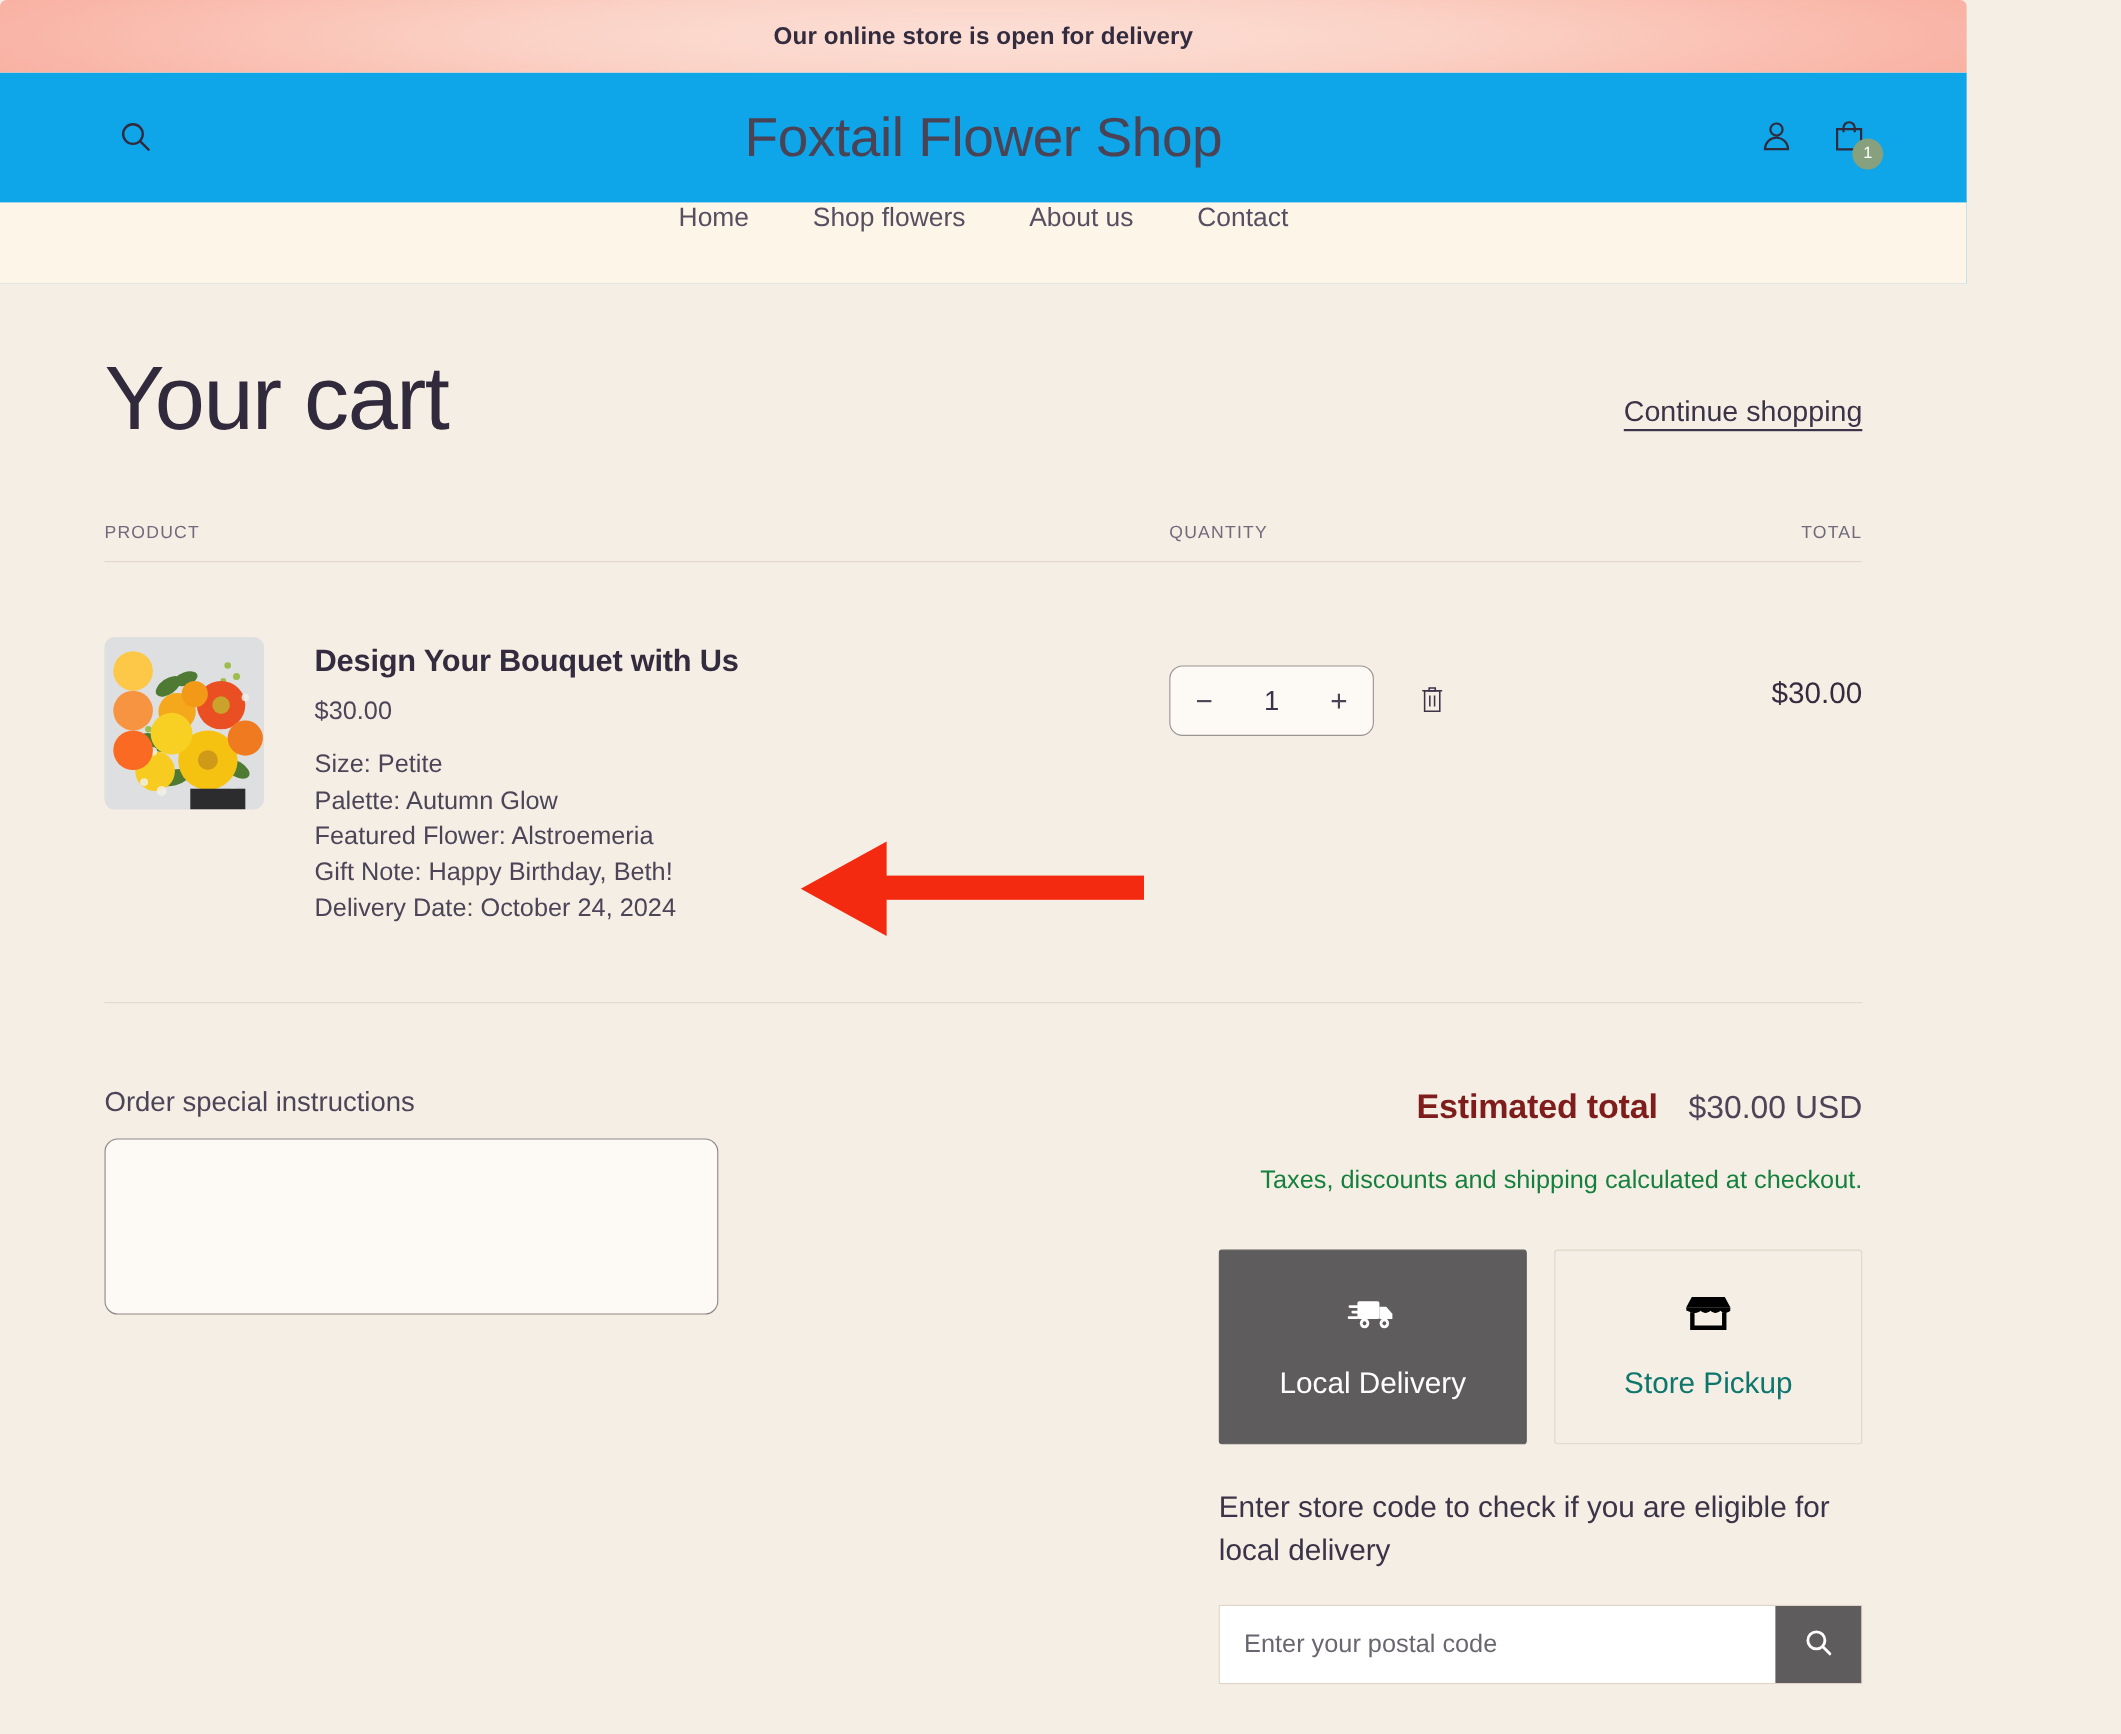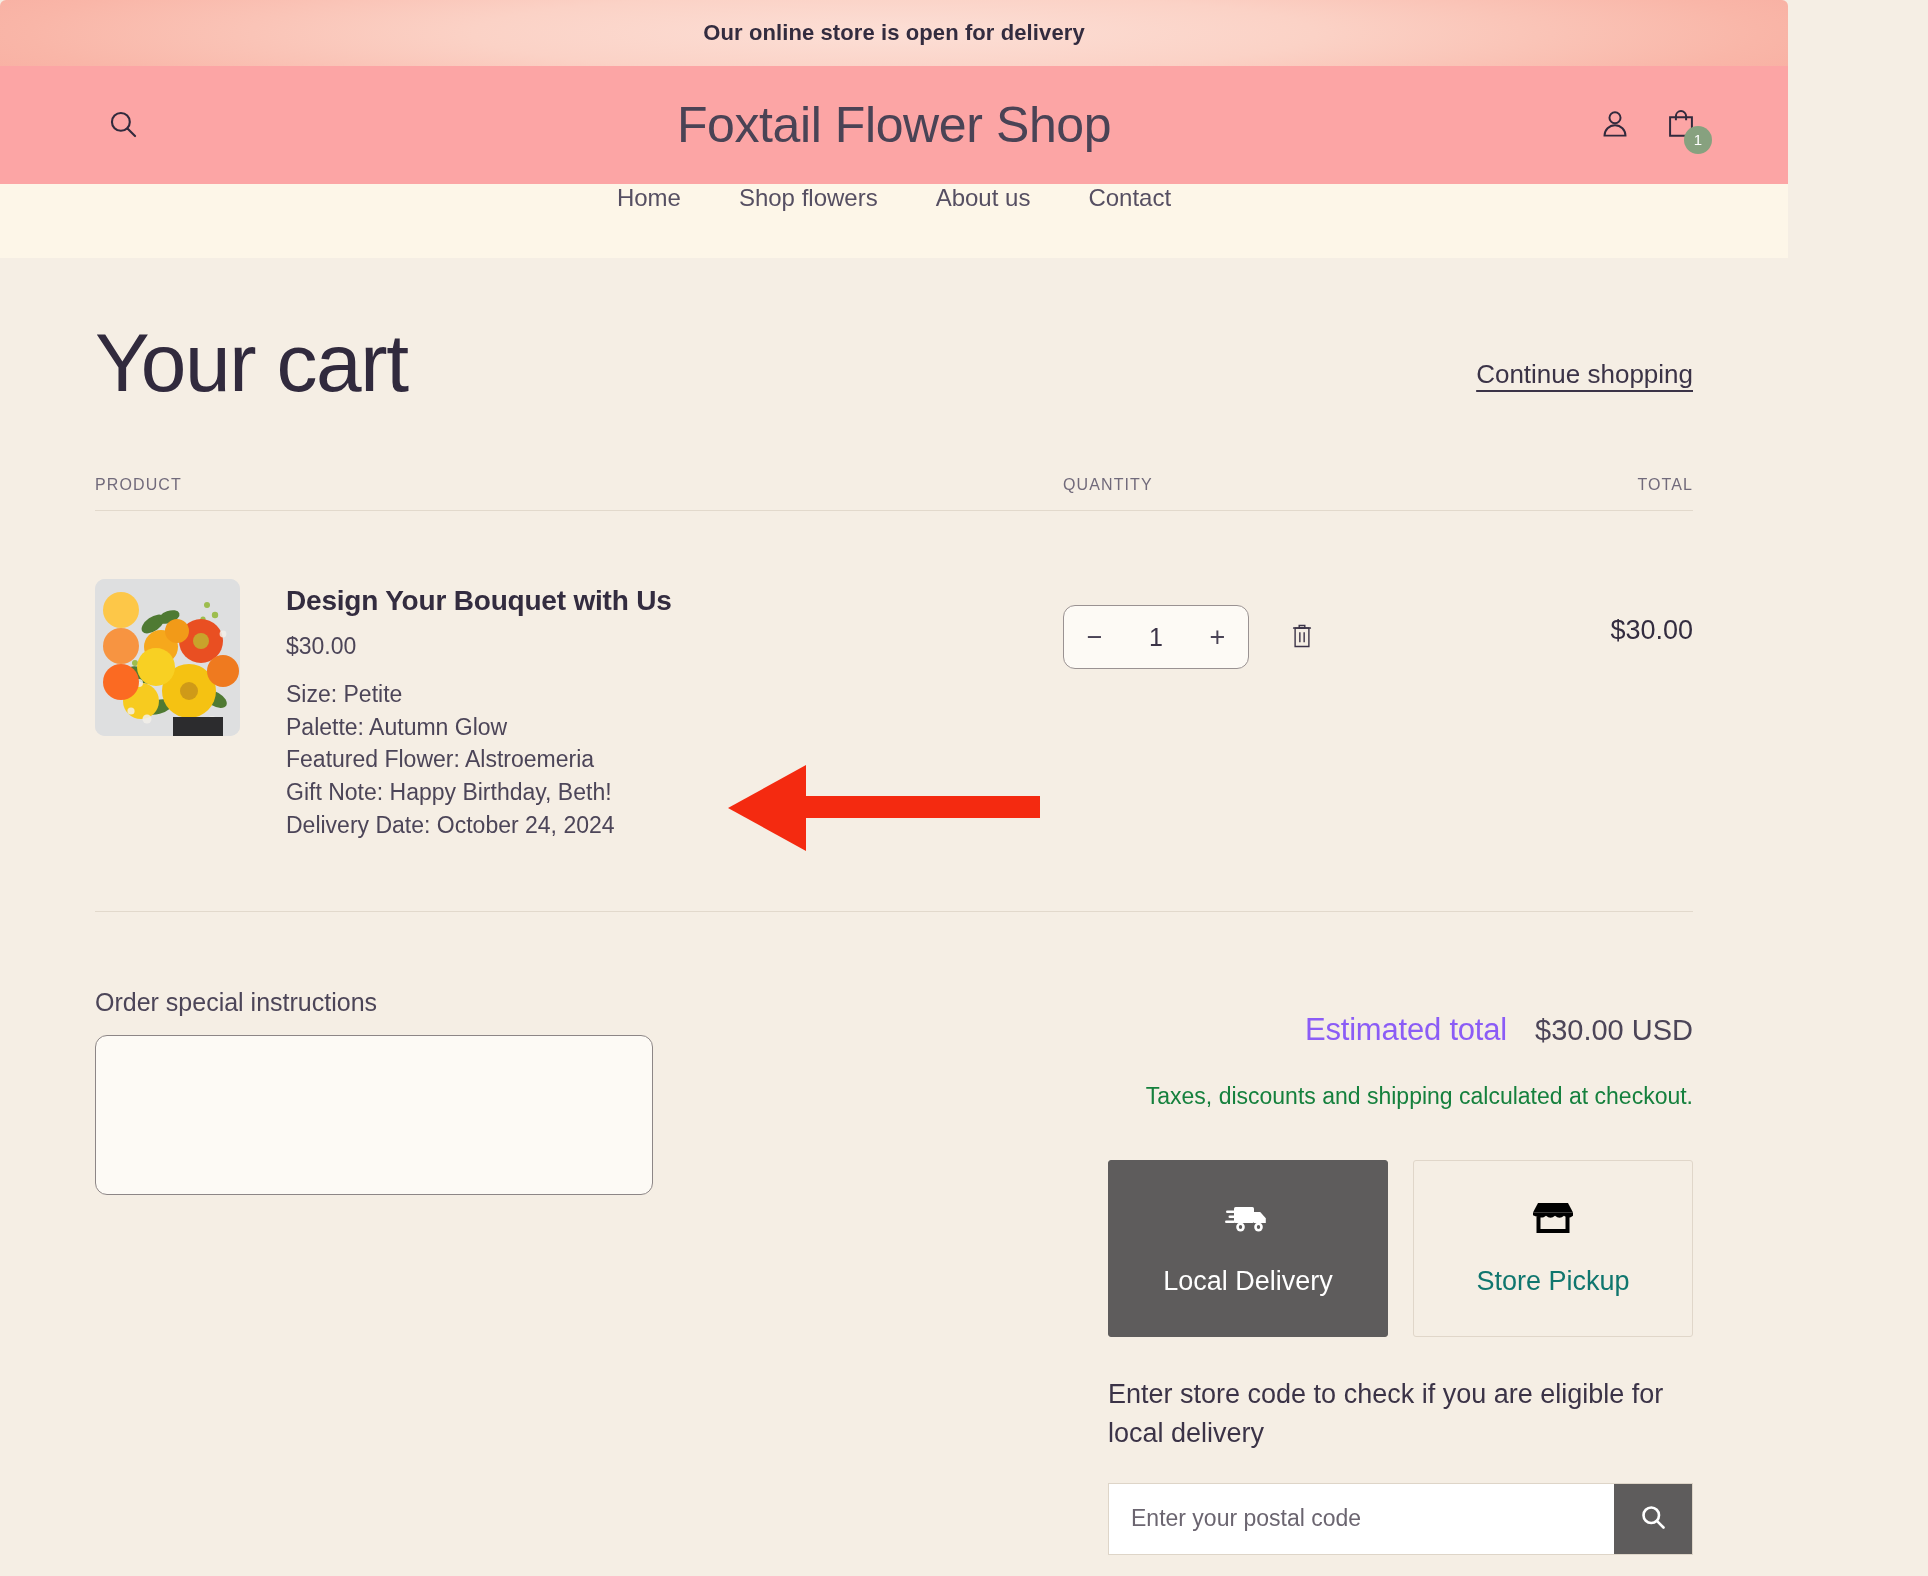--- a/index.html
+++ b/index.html
@@ -39,21 +39,21 @@
   }
   .announcement-text {
     font-size: 22px;
     font-weight: bold;
     letter-spacing: 0.1px;
     color: #332c3f;
   }
 
   
   .site-header {
-    background: #fca5a5;
+    background: #0ea5e9;
     padding: 0 0 0 0;
     position: relative;
   }
   .header-main {
     height: 118px;
     display: flex;
     align-items: center;
     padding: 0 90px 0 100px;
     position: relative;
   }
@@ -303,24 +303,23 @@
   }
   .totals-row {
     display: flex;
     align-items: baseline;
     justify-content: flex-end;
     gap: 28px;
     margin-bottom: 32px;
   }
   .totals-label {
     font-size: 31px;
-    font-weight: normal;
-    color: #8b5cf6;
+    font-weight: bold;
+    color: #7f1d1d;
     letter-spacing: -0.2px;
-    margin-top: 24px;
   }
   .totals-value {
     font-size: 29px;
     color: #4c4558;
   }
   .tax-note {
     font-size: 23px;
     color: #15803d;
     line-height: 1.45;
     margin-bottom: 46px;

